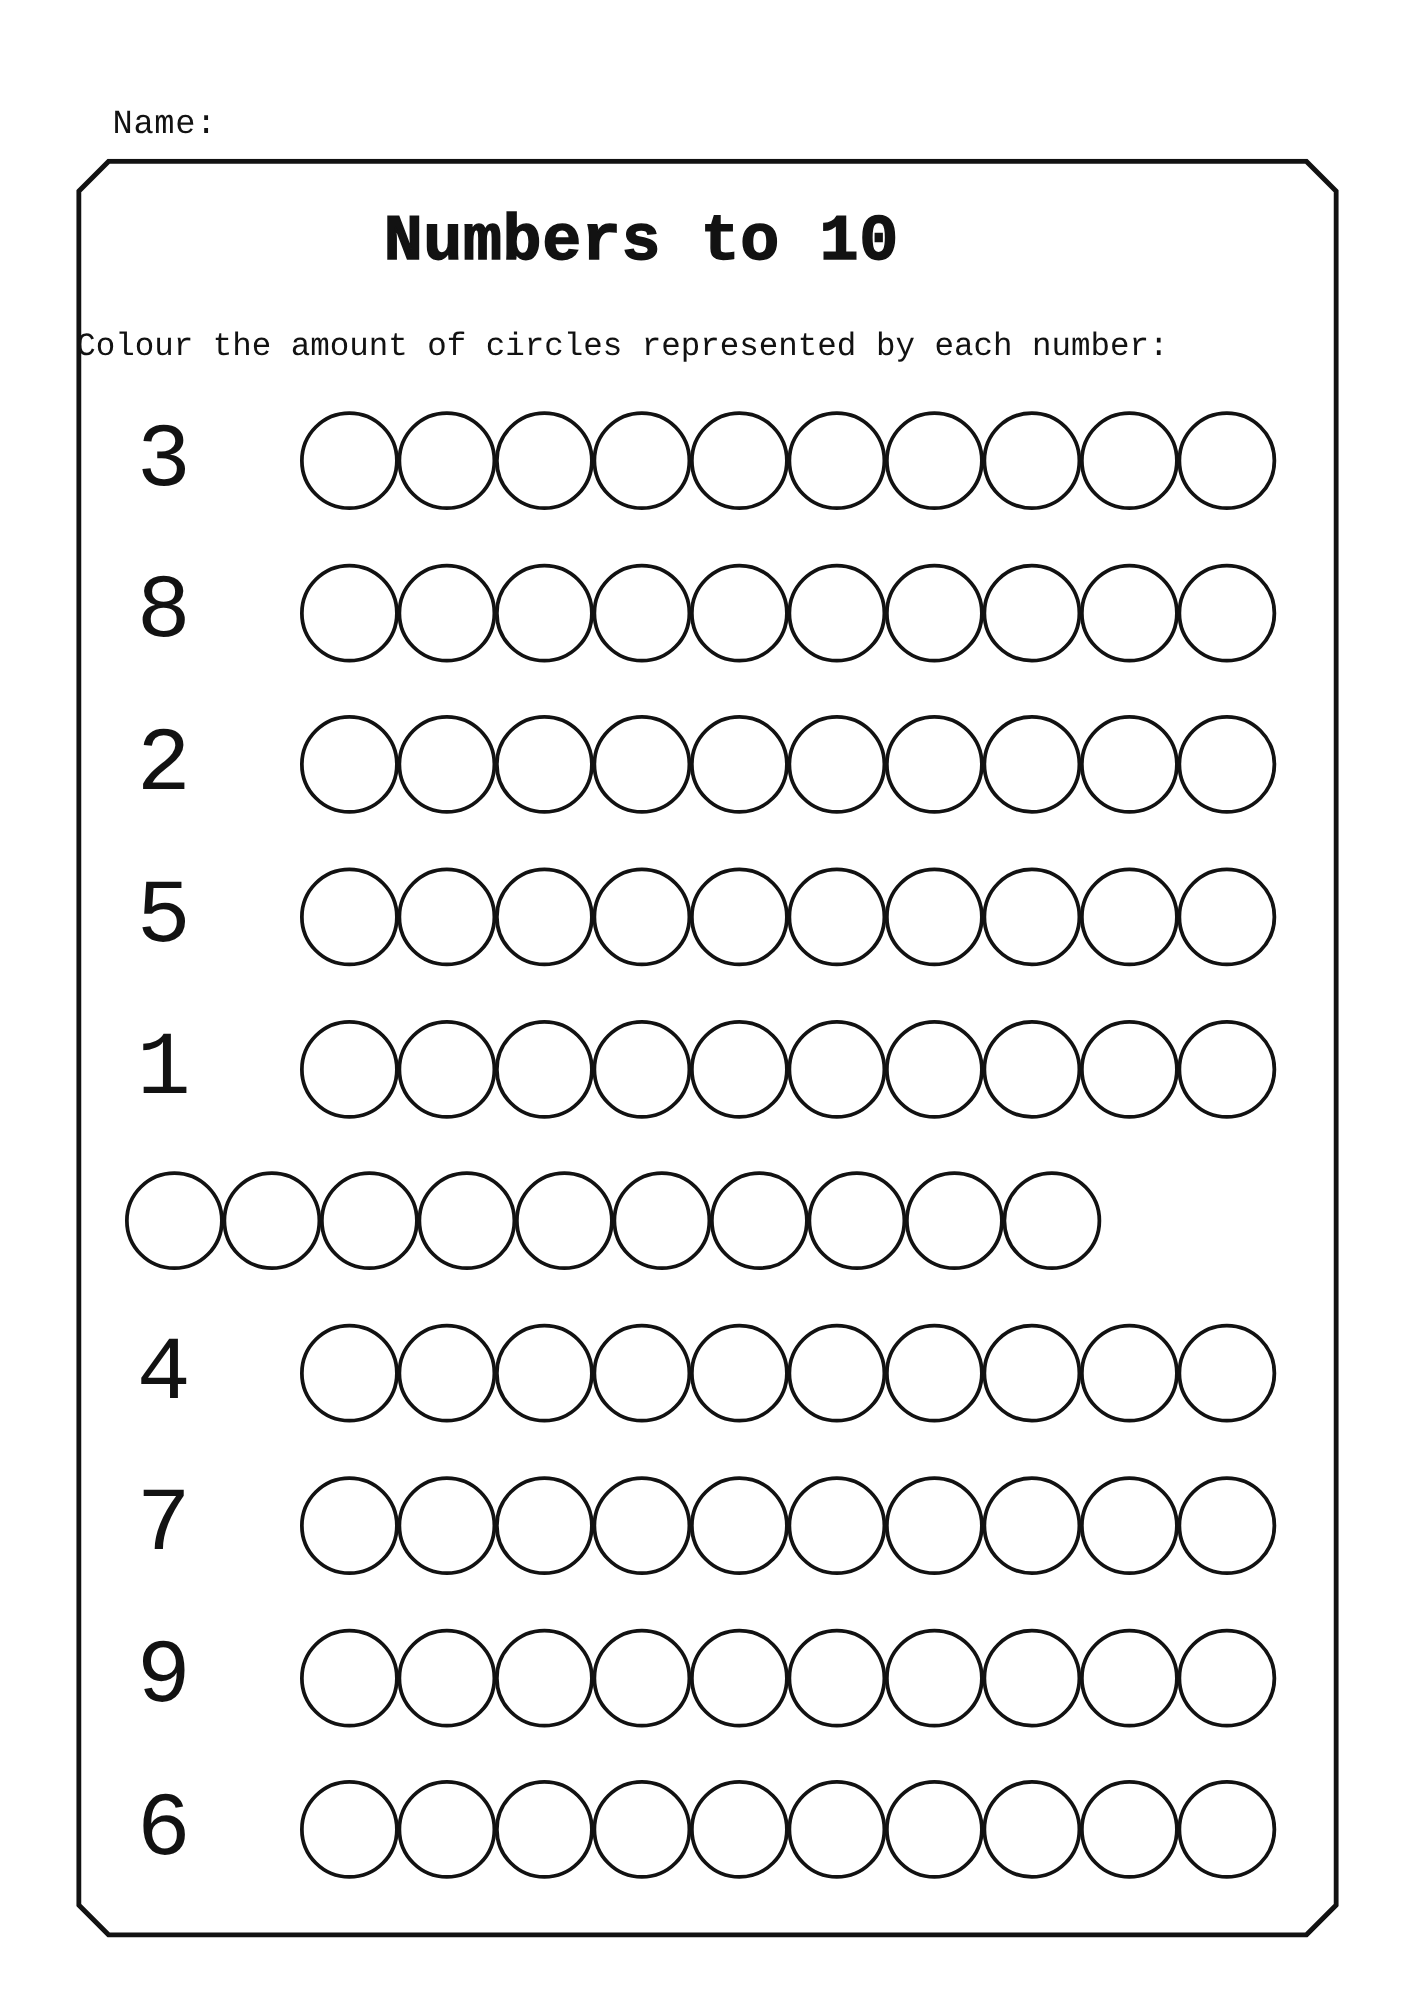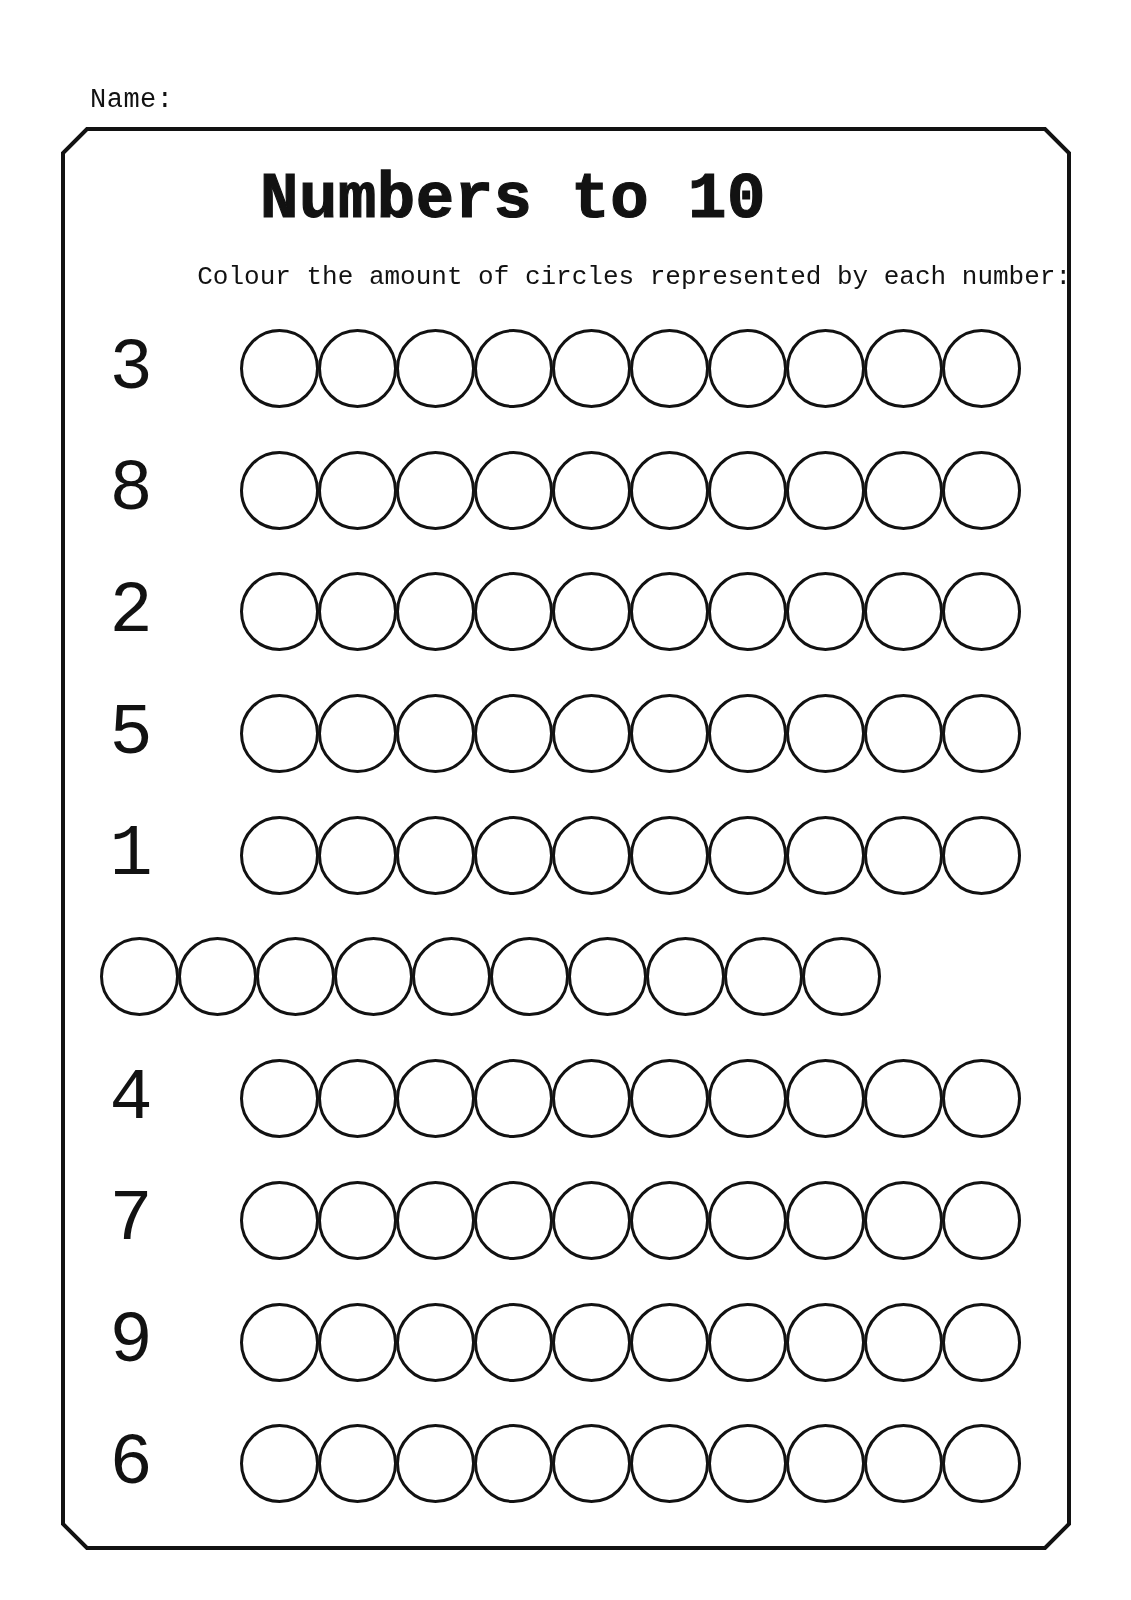--- a/index.html
+++ b/index.html
@@ -32,33 +32,33 @@
     width: 1010px;
     height: 1423px;
     display: block;
   }
   .title {
     position: absolute;
     left: 61px;
     top: 148px;
     width: 904px;
     text-align: center;
-    font-size: 64px;
+    font-size: 52px;
     line-height: 1.15;
     font-weight: bold;
     letter-spacing: 0.5px;
     -webkit-text-stroke: 1.2px currentColor;
     color: var(--ink, #121212);
   }
   .subtitle {
     position: absolute;
     left: 61px;
     top: 246px;
     width: 1010px;
-    text-align: right;
+    text-align: left;
     font-size: 26px;
     line-height: 1.2;
     color: var(--ink, #121212);
   }
   .rows {
     position: absolute;
     left: 61px;
     top: 291.7px;
     width: 1010px;
   }

